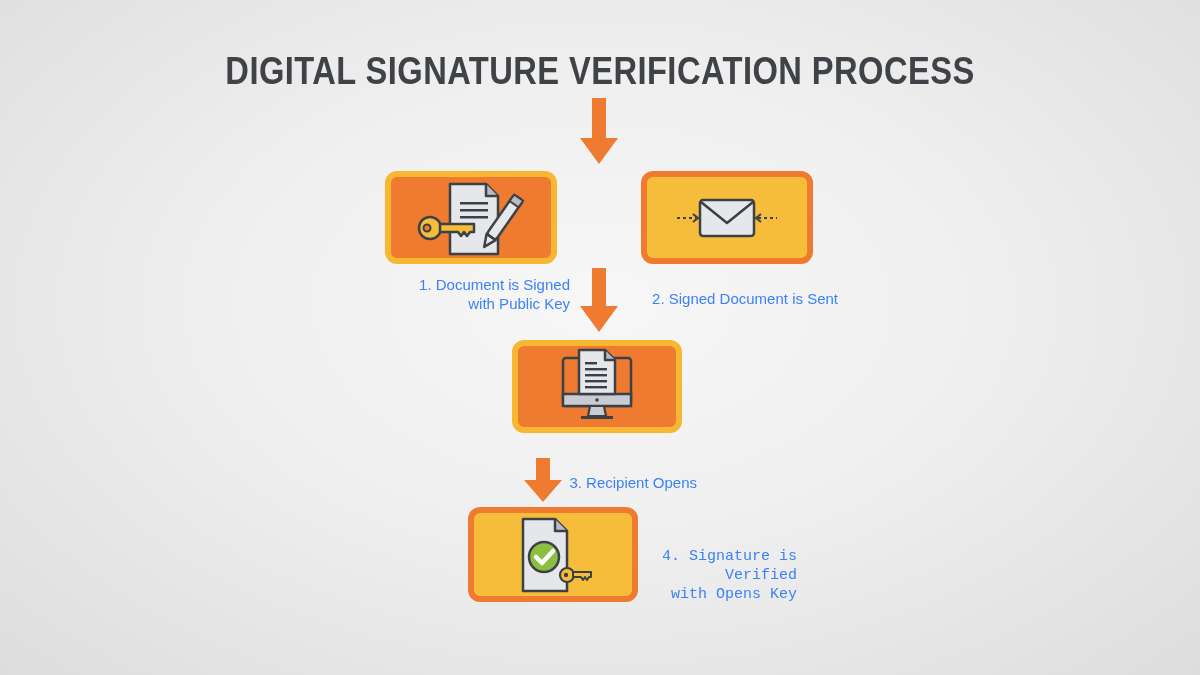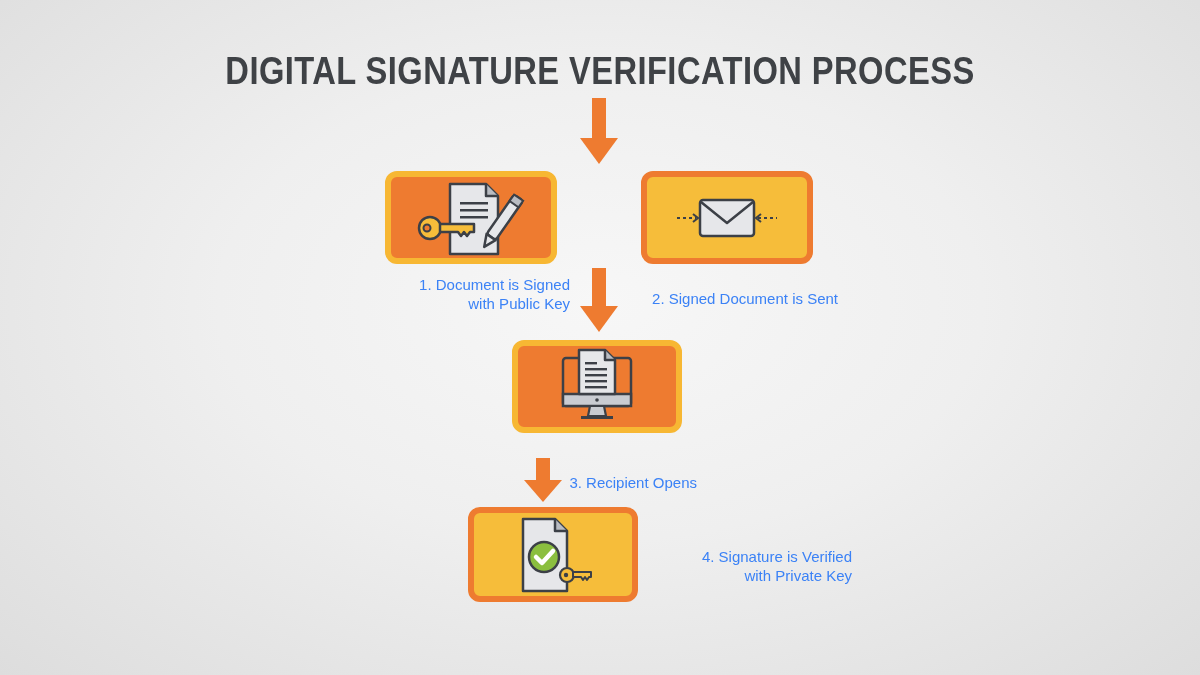--- a/index.html
+++ b/index.html
@@ -107,16 +107,16 @@
   <svg width="80" height="80" viewBox="0 0 80 80">
     <path d="M10 4 H42 L54 16 V76 H10 Z" fill="#e6e7ea" stroke="#3c4047" stroke-width="2.5" stroke-linejoin="round"></path>
     <path d="M42 4 V16 H54" fill="#b9bcc2" stroke="#3c4047" stroke-width="2.5" stroke-linejoin="round"></path>
     <circle cx="31" cy="42" r="15" fill="#8bbf3f" stroke="#3c4047" stroke-width="2.5"></circle>
     <polyline points="23,42 29,48 40,36" fill="none" stroke="#ffffff" stroke-width="4.5" stroke-linecap="round" stroke-linejoin="round"></polyline>
     <circle cx="54" cy="60" r="7" fill="#f6bd3a" stroke="#3c4047" stroke-width="2.2"></circle>
     <circle cx="53" cy="60" r="2.2" fill="#3c4047"></circle>
     <path d="M60 57 H78 V62 H76 L74 65 L72 62 L70 65 L68 62 H60 Z" fill="#f6bd3a" stroke="#3c4047" stroke-width="2" stroke-linejoin="round"></path>
   </svg>
 </div>
-<div class="label" style="left:652px;top:547px;width:200px;">
+<div class="label" style="left:597px;top:547px;width:200px;font-family:Liberation Mono, monospace;">
   <div>4. Signature is Verified</div>
-  <div>with Private Key</div>
+  <div>with Opens Key</div>
 </div>
 
 </body></html>

